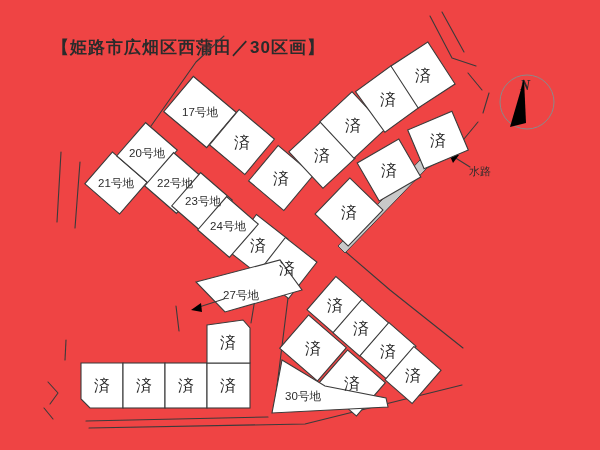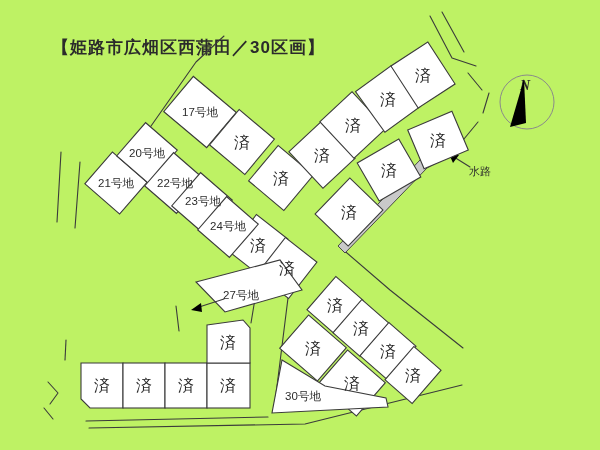--- a/index.html
+++ b/index.html
@@ -1,16 +1,16 @@
 <!DOCTYPE html>
 <html><head>
 <meta charset="utf-8">
 <style>
   html,body{margin:0;padding:0;background:#fff;}
-  .stage{position:relative;width:600px;height:450px;background:#bef264;overflow:hidden;
+  .stage{position:relative;width:600px;height:450px;background:#ef4444;overflow:hidden;
          font-family:"Liberation Sans",sans-serif;}
   svg{display:block;}
   text{font-family:"Liberation Sans",sans-serif;fill:#2b2b2b;}
   .title-text{font-size:17px;font-weight:bold;letter-spacing:1px;}
   .sold-text{font-size:16px;}
   .num-text{font-size:11.5px;}
   .small-text{font-size:11px;}
   .n-text{font-size:14px;font-weight:bold;font-style:italic;font-family:"Liberation Serif",serif;}
   .plot{fill:#ffffff;stroke:#3b3b3b;stroke-width:1.1;}
   .road{fill:none;stroke:#3b3b3b;stroke-width:1.1;stroke-linecap:round;stroke-linejoin:round;}

